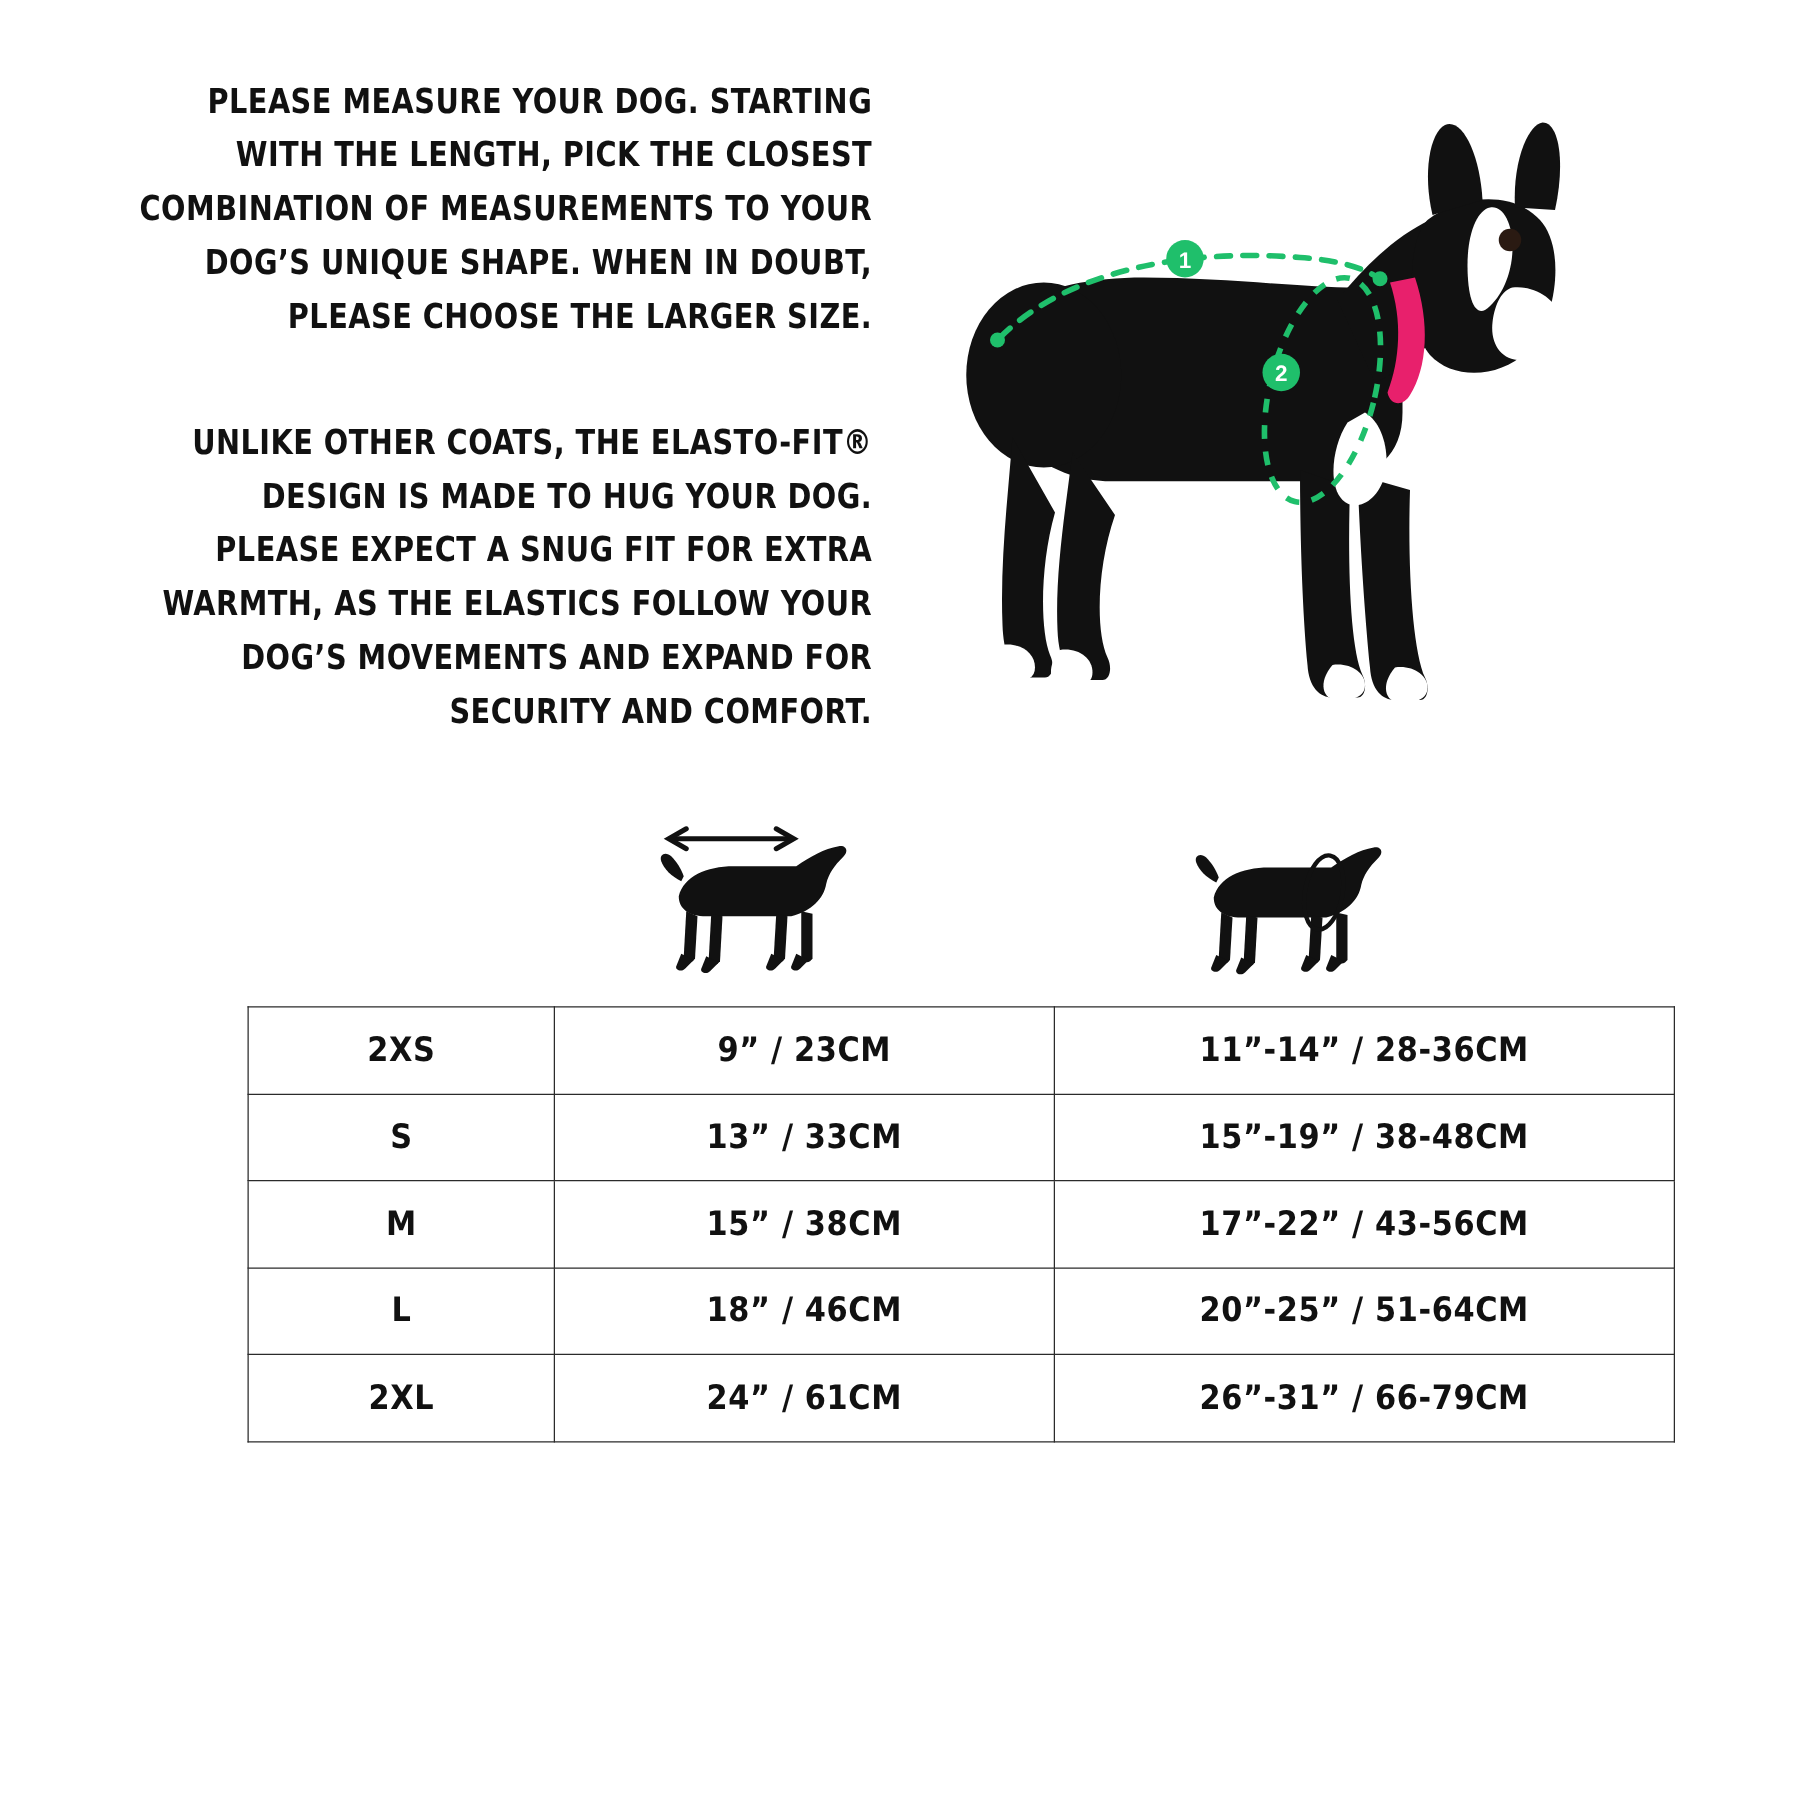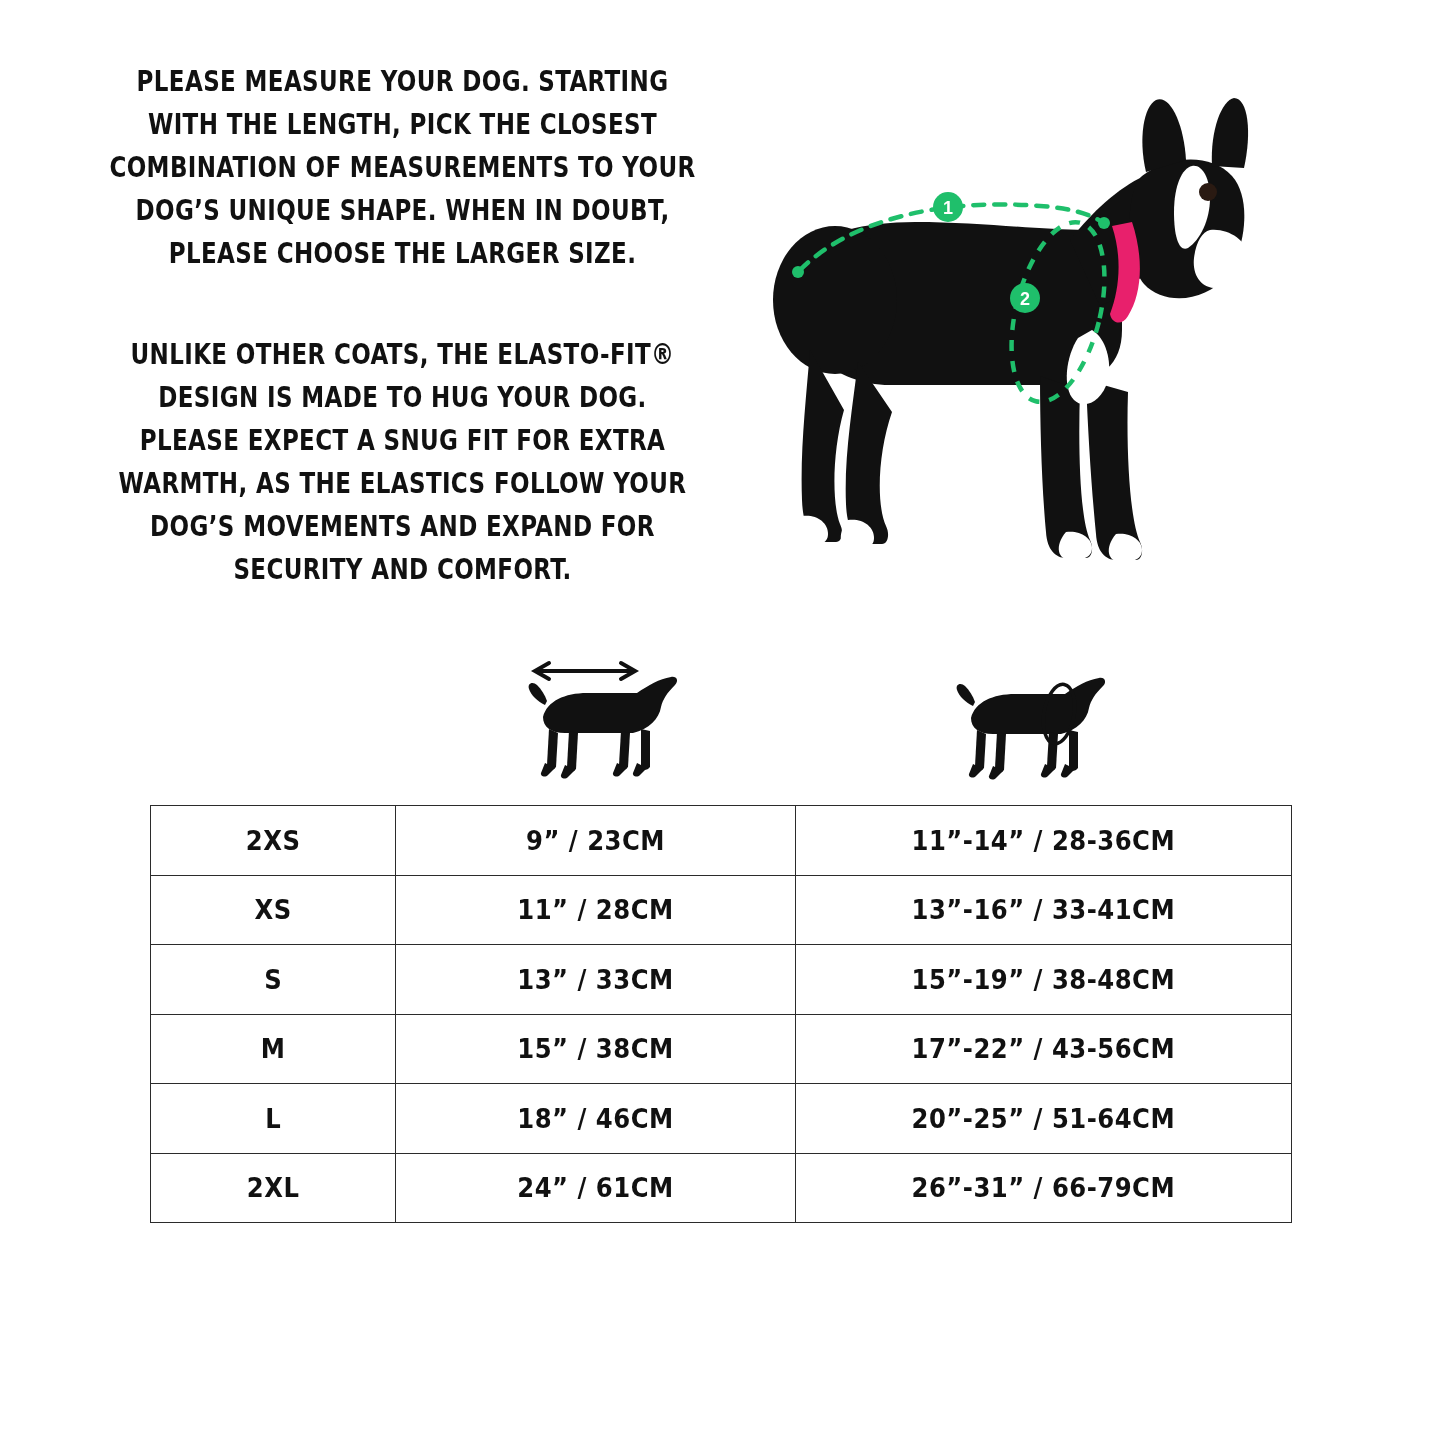--- a/index.html
+++ b/index.html
@@ -23,21 +23,21 @@
     align-items: flex-start;
     padding: 60px 40px 0 40px;
     box-sizing: border-box;
     height: 640px;
   }
 
   .copy {
     width: 680px;
     padding-left: 45px;
     box-sizing: border-box;
-    text-align: center;
+    text-align: right;
   }
 
   .copy p {
     margin: 0;
     font-family: "DejaVu Sans Condensed", "Liberation Sans", sans-serif;
     font-size: 27.5px;
     line-height: 43px;
     letter-spacing: 0.4px;
     font-weight: 700;
     text-transform: uppercase;
@@ -90,20 +90,21 @@
   .table-wrap {
     position: absolute;
     left: 150px;
     top: 805px;
     width: 1142px;
   }
   table.sizes {
     width: 100%;
     border-collapse: collapse;
     table-layout: fixed;
+    margin-left: 48px;
   }
   table.sizes td {
     border: 1.6px solid #2b2b2b;
     height: 66.5px;
     text-align: center;
     vertical-align: middle;
     font-family: "DejaVu Sans Condensed", "Liberation Sans", sans-serif;
     font-size: 27px;
     font-weight: 700;
     letter-spacing: 0.5px;
@@ -251,25 +252,20 @@
         <col class="c2">
         <col class="c3">
       </colgroup>
     <tbody>
       <tr>
         <td>2XS</td>
         <td>9” / 23CM</td>
         <td>11”-14” / 28-36CM</td>
       </tr>
       <tr>
-        <td>XS</td>
-        <td>11” / 28CM</td>
-        <td>13”-16” / 33-41CM</td>
-      </tr>
-      <tr>
         <td>S</td>
         <td>13” / 33CM</td>
         <td>15”-19” / 38-48CM</td>
       </tr>
       <tr>
         <td>M</td>
         <td>15” / 38CM</td>
         <td>17”-22” / 43-56CM</td>
       </tr>
       <tr>

